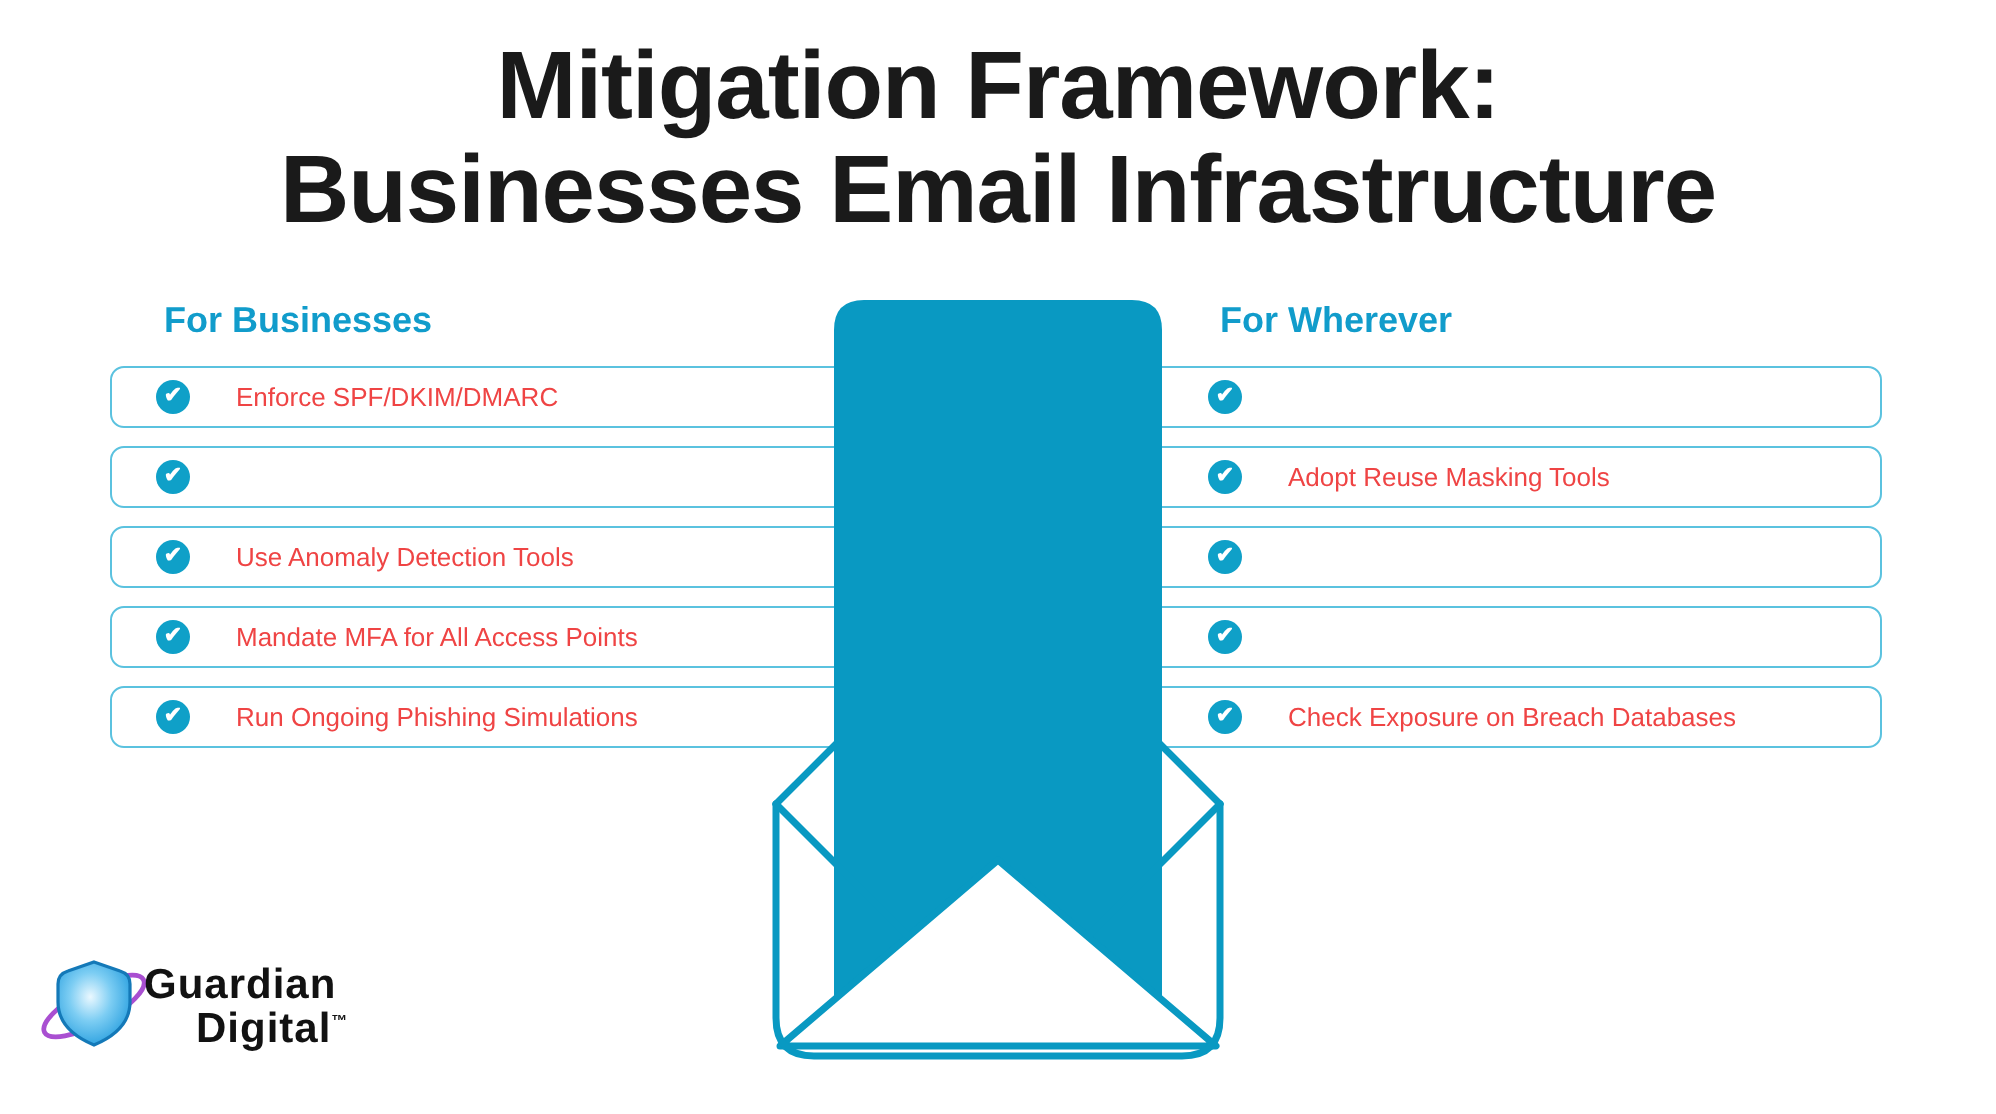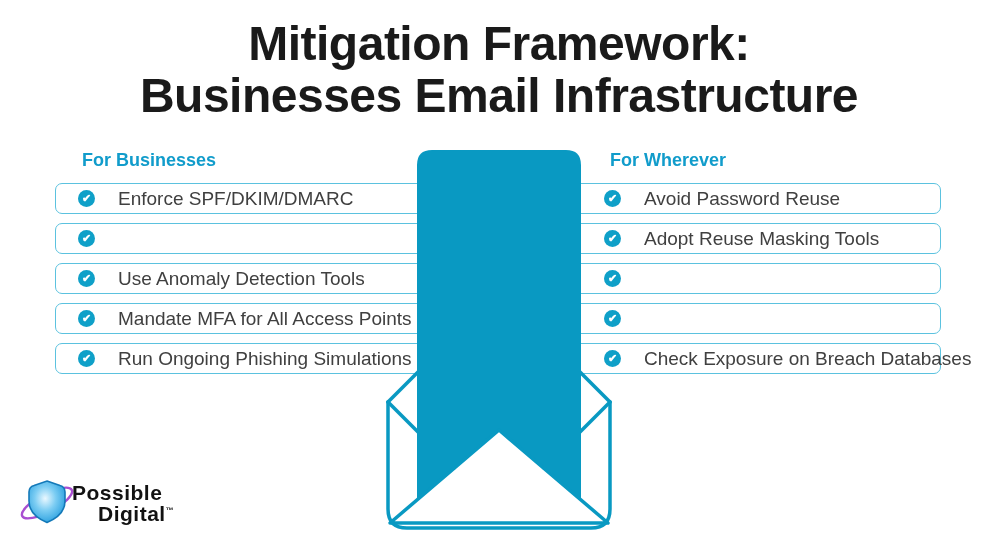--- a/index.html
+++ b/index.html
@@ -26,21 +26,21 @@
   .item-box{
     box-sizing:border-box;height:31px;margin-bottom:9px;background:#ffffff;
     border:1.5px solid #5BC2DF;border-radius:7px;display:flex;align-items:center;
   }
   .col.left  .item-box .check{margin-left:22px;}
   .col.right .item-box .check{margin-left:43px;}
   .check{
     flex:0 0 17px;width:17px;height:17px;border-radius:50%;background:#0FA0C8;
     color:#ffffff;font-size:11px;line-height:17px;text-align:center;font-weight:bold;
   }
-  .item-text{margin-left:23px;font-size:19px;color:#404040;white-space:nowrap;}
+  .item-text{margin-left:23px;font-size:13px;color:#ef4444;white-space:nowrap;}
   
   .graphic{position:absolute;left:0;top:0;z-index:5;pointer-events:none;}
   
   .logo-shield{position:absolute;left:16px;top:472px;z-index:2;}
   .logo-text{
     position:absolute;z-index:2;font-weight:bold;color:#121212;
     font-size:21px;letter-spacing:0.5px;line-height:19px;white-space:nowrap;
   }
   .logo-line1{left:72px;top:483px;}
   .logo-line2{left:98px;top:501px;text-align:center;}
@@ -77,21 +77,20 @@
     </div>
     <div class="item-box">
       <span class="check">✔</span>
       <span class="item-text">Run Ongoing Phishing Simulations</span>
     </div>
   </div>
 
   <div class="col right">
     <div class="item-box">
       <span class="check">✔</span>
-      <span class="item-text">Avoid Password Reuse</span>
     </div>
     <div class="item-box">
       <span class="check">✔</span>
       <span class="item-text">Adopt Reuse Masking Tools</span>
     </div>
     <div class="item-box">
       <span class="check">✔</span>
     </div>
     <div class="item-box">
       <span class="check">✔</span>
@@ -122,19 +121,19 @@
       <radialGradient id="shieldGrad" cx="45%" cy="42%" r="65%">
         <stop offset="0%" stop-color="#EAF8FF"></stop>
         <stop offset="45%" stop-color="#7CCDF3"></stop>
         <stop offset="100%" stop-color="#219BDD"></stop>
       </radialGradient>
     </defs>
     <ellipse cx="20" cy="24" rx="28" ry="9" transform="rotate(-28 20 24)" fill="none" stroke="#A94FD1" stroke-width="2.4"></ellipse>
     <path d="M20,2 L33,6.5 Q38,8 38,13 L38,22 Q38,36 20,43.5 Q2,36 2,22 L2,13 Q2,8 7,6.5 Z" fill="url(#shieldGrad)" stroke="#1479B8" stroke-width="1.6"></path>
   </svg>
   <div class="logo-text logo-line1">
-    <span>Possible</span>
+    <span>Guardian</span>
   </div>
   <div class="logo-text logo-line2">
     <span>Digital</span><span class="tm">™</span>
   </div>
 
 </div>
 
 </body></html>

